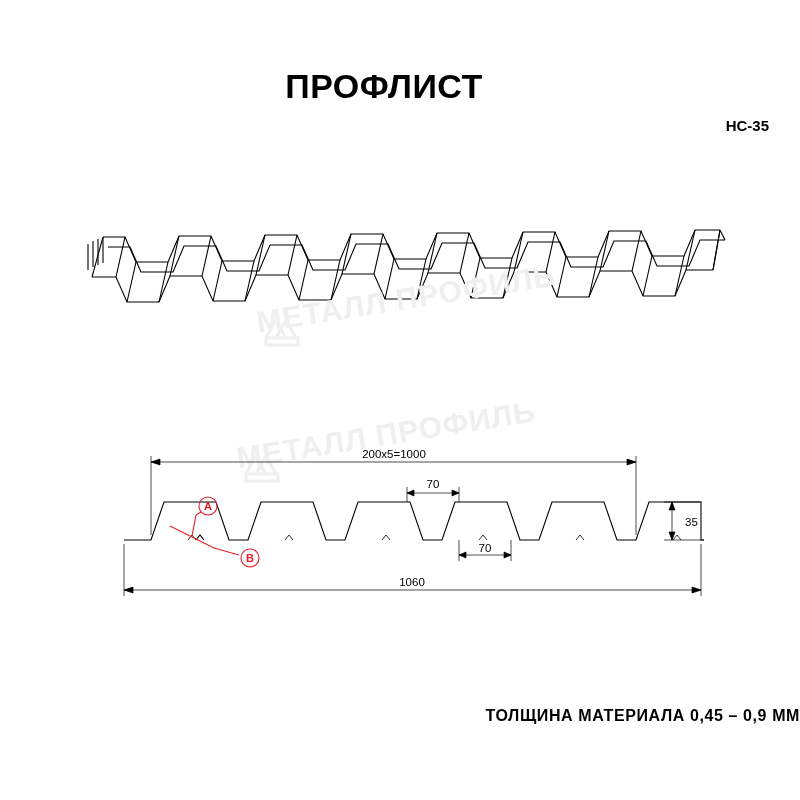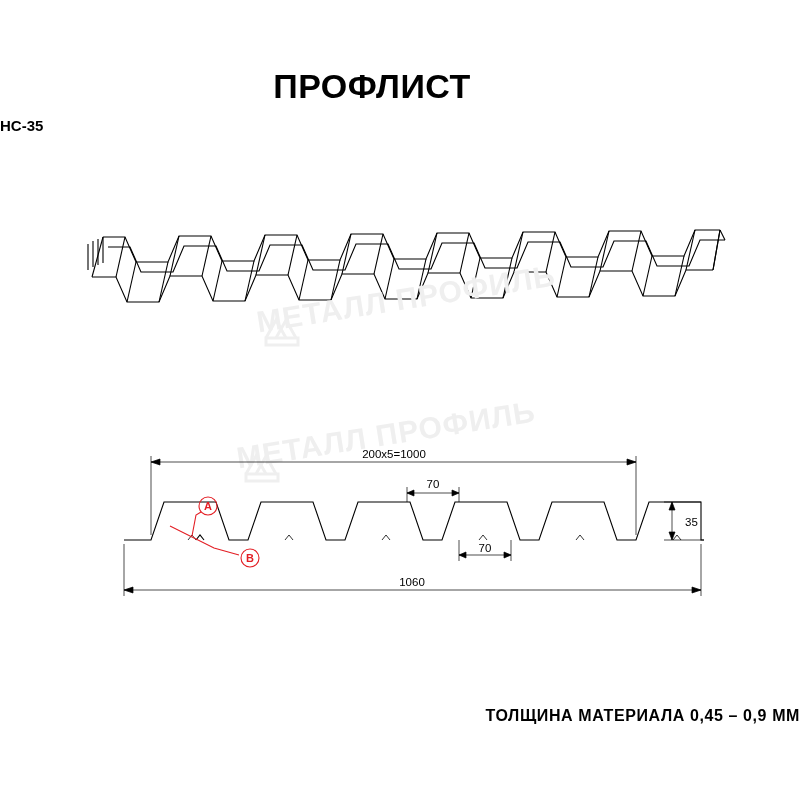--- a/index.html
+++ b/index.html
@@ -18,34 +18,34 @@
   .page {
     position: relative;
     width: 800px;
     height: 800px;
   }
 
   
   .title {
     position: absolute;
     top: 66px;
-    left: 4px;
+    left: 16px;
     width: 736px;
     text-align: center;
     font-size: 34px;
     font-weight: bold;
     letter-spacing: 0.5px;
     line-height: 40px;
   }
   .subtitle {
     position: absolute;
     top: 116px;
     left: 0;
     width: 769px;
-    text-align: left;
+    text-align: right;
     font-size: 15px;
     font-weight: bold;
     line-height: 20px;
   }
 
   
   .persp {
     position: absolute;
     top: 200px;
     left: 80px;

